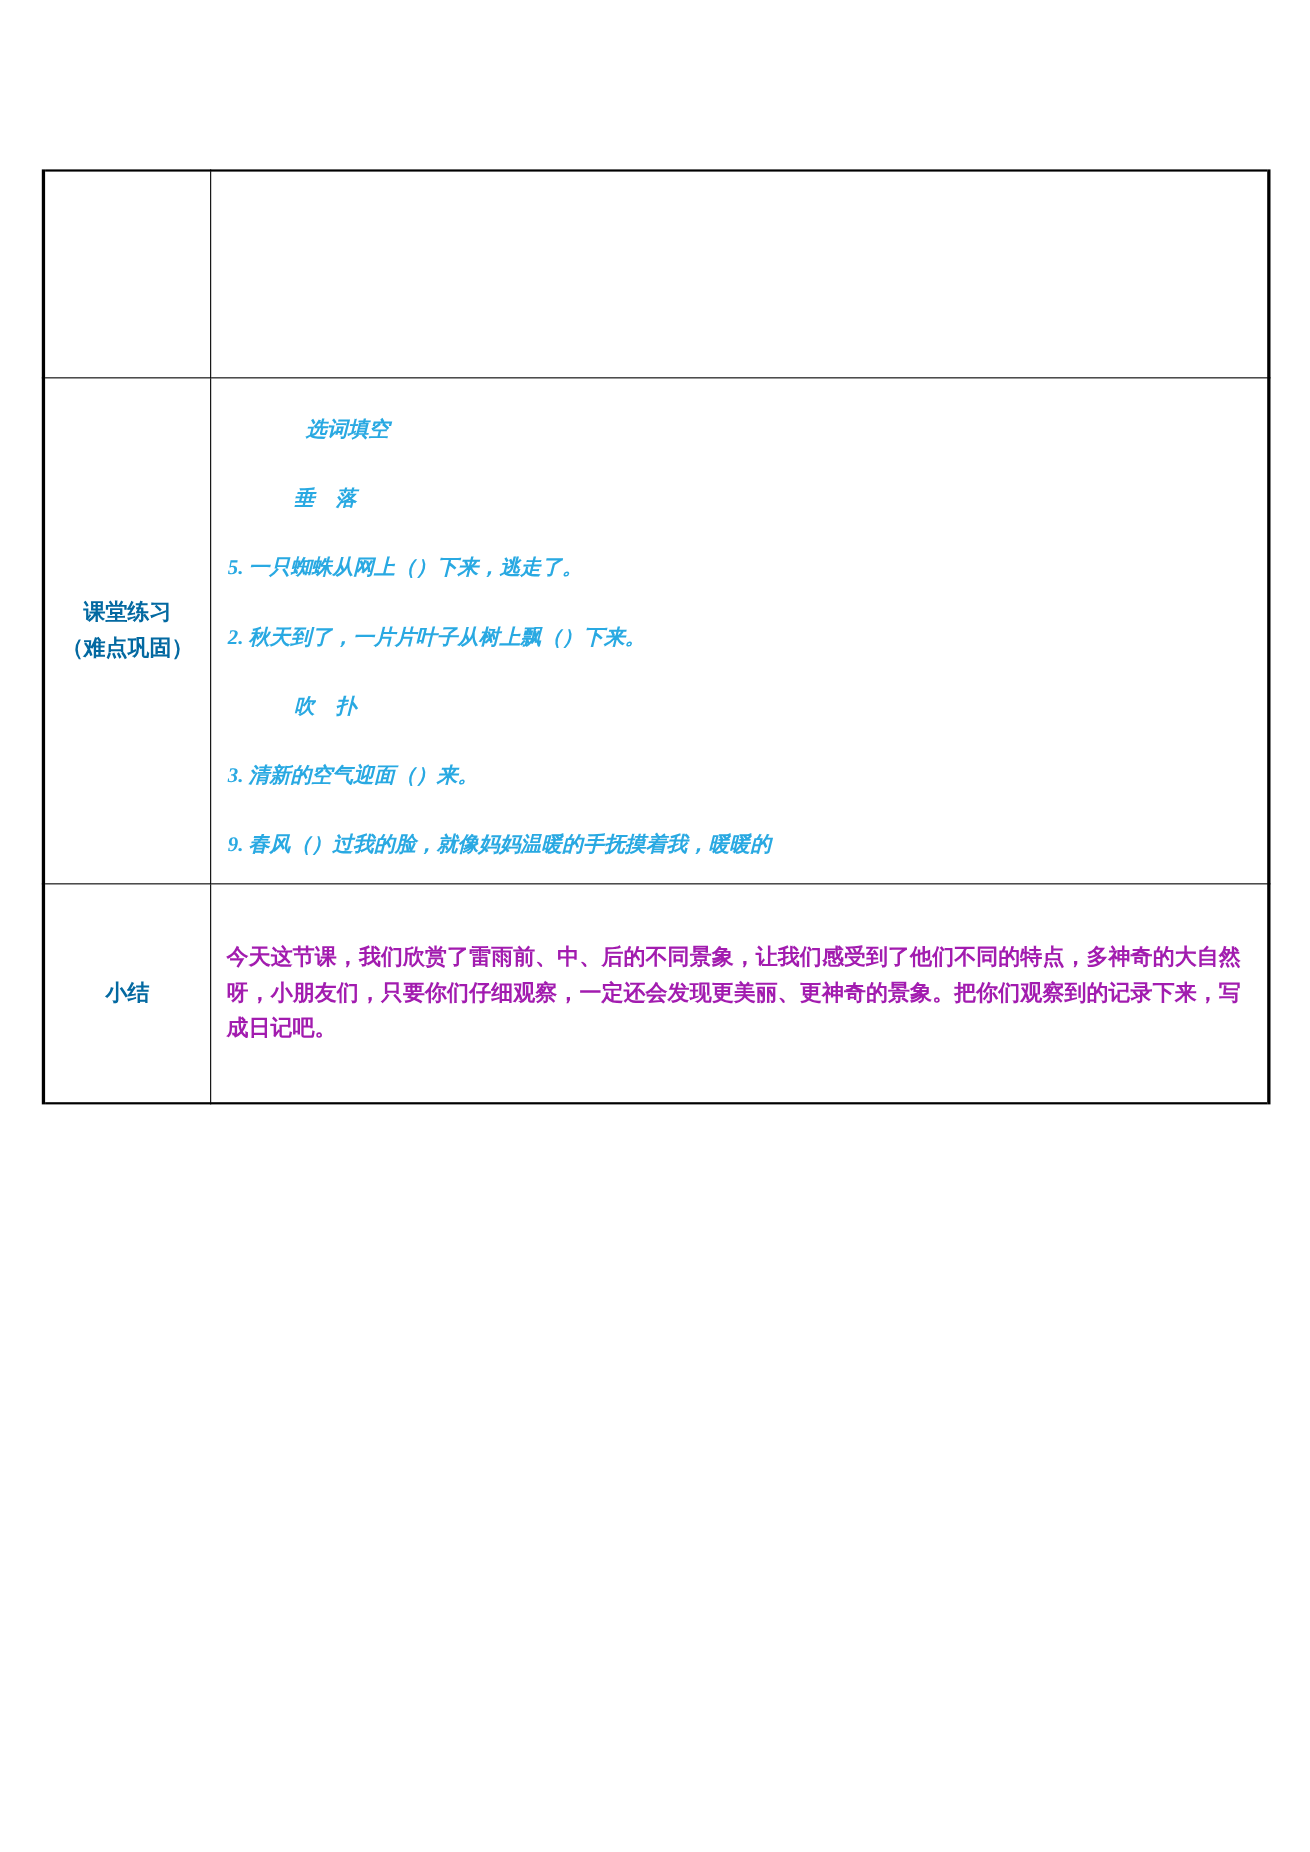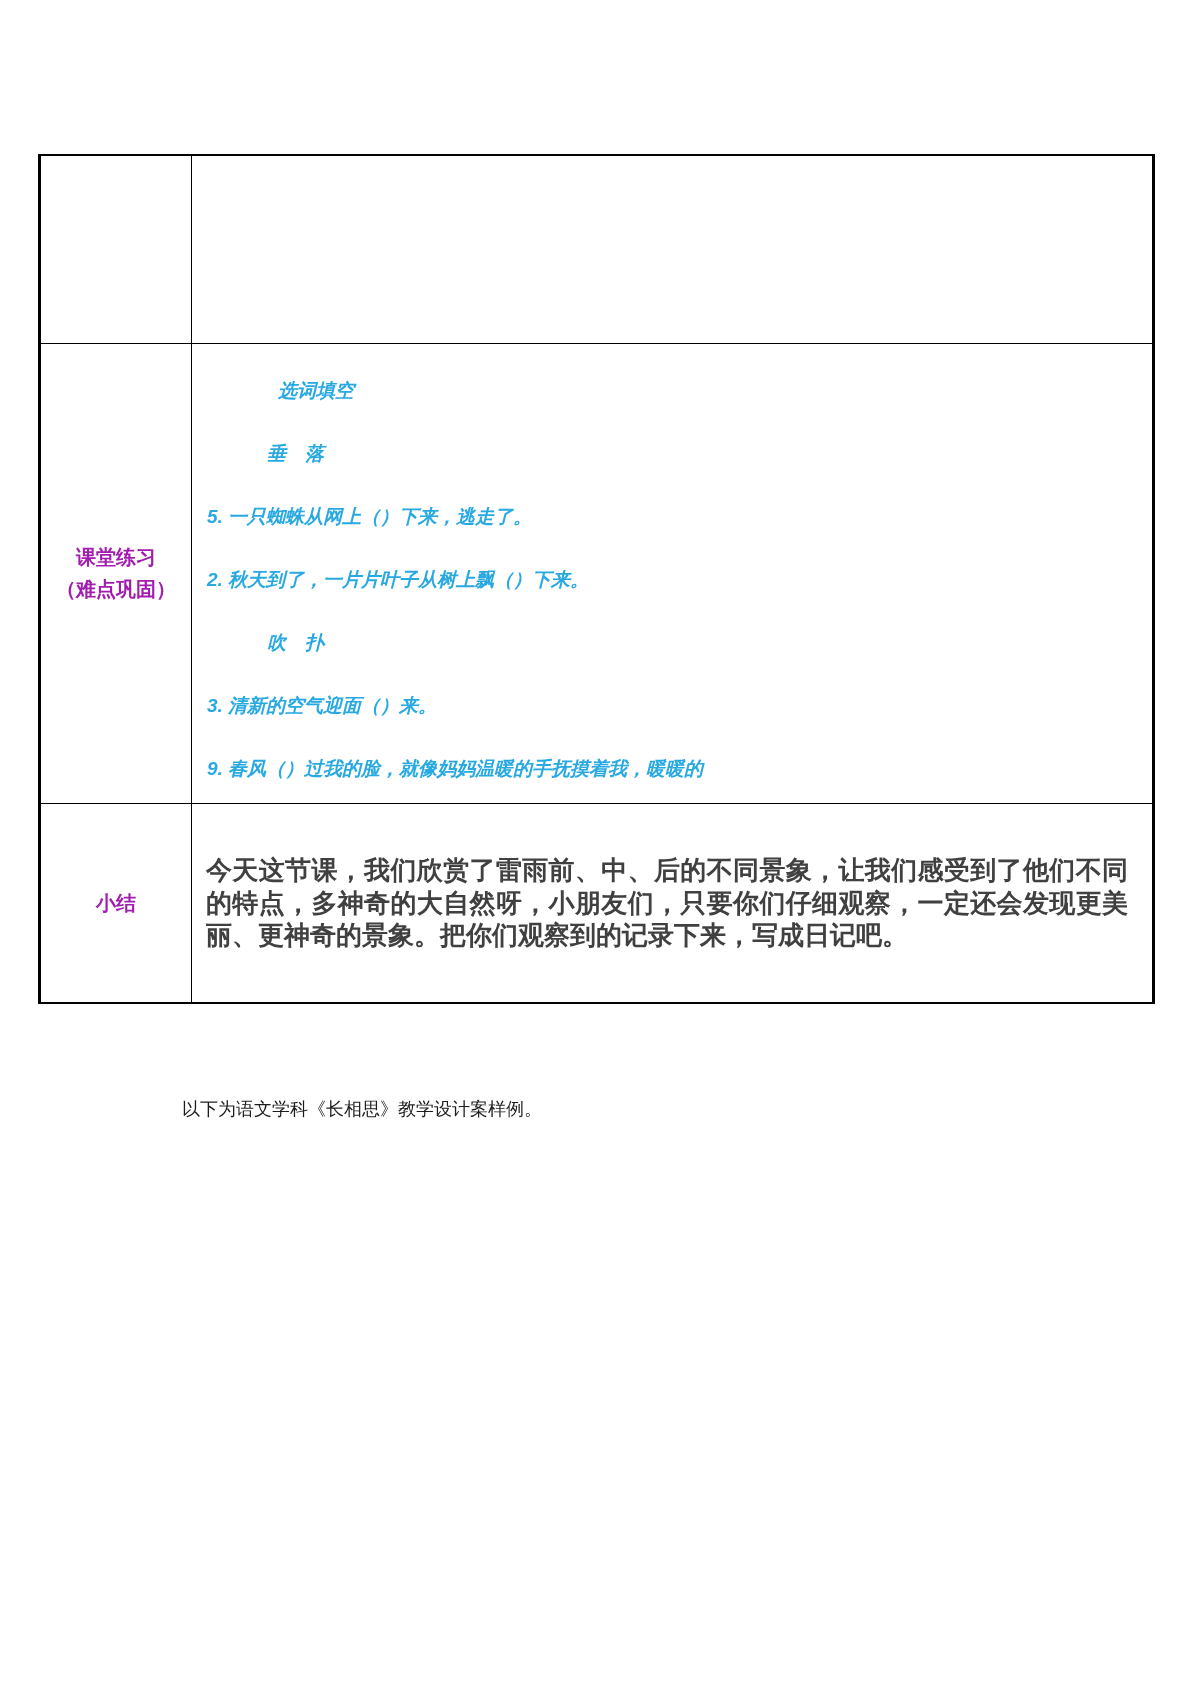--- a/index.html
+++ b/index.html
@@ -23,31 +23,32 @@
     top: 154px;
     width: 1114px;
     border-collapse: collapse;
     table-layout: fixed;
   }
   .doc-table td {
     border: 1.5px solid #000000;
     padding: 0;
     vertical-align: middle;
     background: #ffffff;
+    font-family: Liberation Serif, serif;
   }
   .doc-table { border-left: 3px solid #000; border-right: 3px solid #000;
                border-top: 2px solid #000; border-bottom: 2px solid #000; }
 
   tr.row-empty    { height: 188px; }
   tr.row-practice { height: 460px; }
   tr.row-summary  { height: 200px; }
 
   .label-cell {
     text-align: center;
-    color: #a21caf;
+    color: #0369a1;
     font-weight: bold;
     font-size: 20px;
     line-height: 32px;
   }
 
   
   .exercise-cell {
     vertical-align: top;
   }
   .exercise-block {
@@ -63,23 +64,23 @@
     margin: 0;
   }
   .ex-line.indent-title { margin-left: 71px; }
   .ex-line.indent-words { margin-left: 60px; }
 
   
   .summary-cell .summary-pad {
     padding: 0 24px 0 14px;
   }
   .summary-text {
-    color: #404040;
+    color: #a21caf;
     font-weight: bold;
-    font-size: 26px;
+    font-size: 20px;
     line-height: 32.5px;
     text-align: justify;
   }
 
   
   .footer-note {
     position: absolute;
     left: 182px;
     top: 1096px;
     color: #1c1c1c;
@@ -128,15 +129,14 @@
       <td class="label-cell">小结</td>
       <td class="summary-cell">
         <div class="summary-pad">
           <div class="summary-text">今天这节课，我们欣赏了雷雨前、中、后的不同景象，让我们感受到了他们不同的特点，多神奇的大自然呀，小朋友们，只要你们仔细观察，一定还会发现更美丽、更神奇的景象。把你们观察到的记录下来，写成日记吧。</div>
         </div>
       </td>
     </tr>
   </tbody>
     </table>
 
-  <div class="footer-note">以下为语文学科《长相思》教学设计案样例。</div>
 
 </div>
 
 </body></html>

